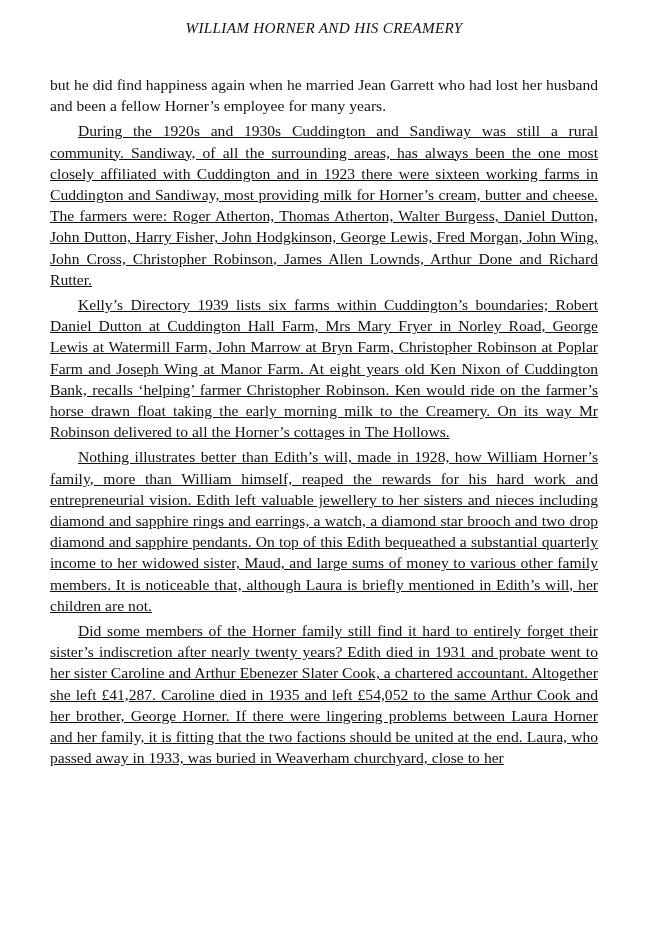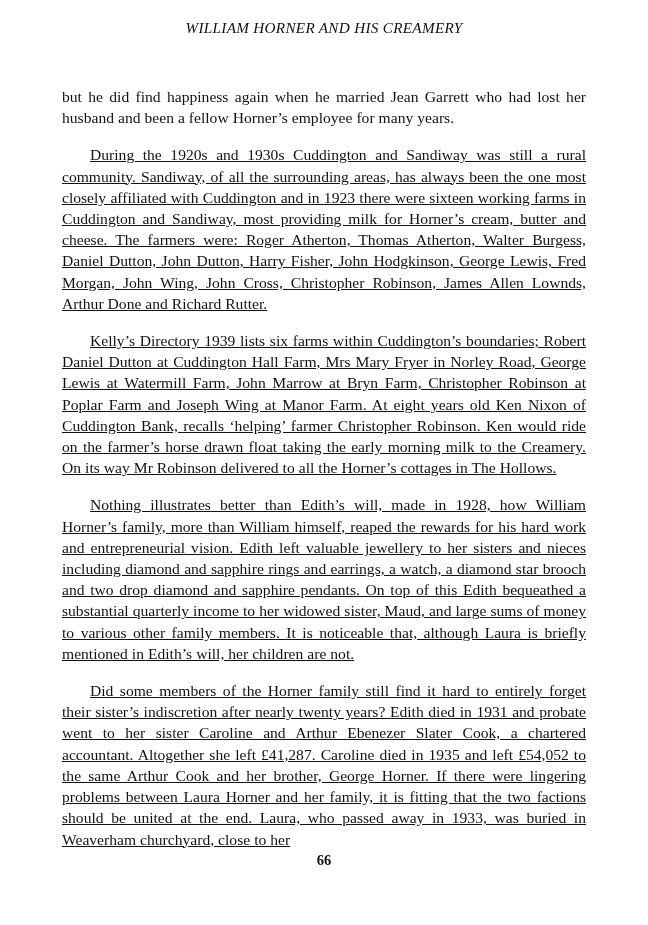--- a/index.html
+++ b/index.html
@@ -32,21 +32,21 @@
     color: #101010;
     white-space: nowrap;
   }
   .textblock {
     position: absolute;
     top: 70px;
     left: 46px;
     width: 556px;
   }
   .para {
-    margin: 16px;
+    margin: 4px;
     text-align: justify;
     text-justify: inter-word;
     font-size: 15.6px;
     line-height: 21.2px;
     color: #121212;
     hyphens: none;
     word-spacing: 0.1px;
   }
   .para.indent {
     text-indent: 28px;
@@ -78,15 +78,14 @@
     <p class="para indent">During the 1920s and 1930s Cuddington and Sandiway was still a rural community. Sandiway, of all the surrounding areas, has always been the one most closely affiliated with Cuddington and in 1923 there were sixteen working farms in Cuddington and Sandiway, most providing milk for Horner’s cream, butter and cheese. The farmers were: Roger Atherton, Thomas Atherton, Walter Burgess, Daniel Dutton, John Dutton, Harry Fisher, John Hodgkinson, George Lewis, Fred Morgan, John Wing, John Cross, Christopher Robinson, James Allen Lownds, Arthur Done and Richard Rutter.</p>
 
     <p class="para indent">Kelly’s Directory 1939 lists six farms within Cuddington’s boundaries; Robert Daniel Dutton at Cuddington Hall Farm, Mrs Mary Fryer in Norley Road, George Lewis at Watermill Farm, John Marrow at Bryn Farm, Christopher Robinson at Poplar Farm and Joseph Wing at Manor Farm. At eight years old Ken Nixon of Cuddington Bank, recalls ‘helping’ farmer Christopher Robinson. Ken would ride on the farmer’s horse drawn float taking the early morning milk to the Creamery. On its way Mr Robinson delivered to all the Horner’s cottages in The Hollows.</p>
 
     <p class="para indent">Nothing illustrates better than Edith’s will, made in 1928, how William Horner’s family, more than William himself, reaped the rewards for his hard work and entrepreneurial vision. Edith left valuable jewellery to her sisters and nieces including diamond and sapphire rings and earrings, a watch, a diamond star brooch and two drop diamond and sapphire pendants. On top of this Edith bequeathed a substantial quarterly income to her widowed sister, Maud, and large sums of money to various other family members. It is noticeable that, although Laura is briefly mentioned in Edith’s will, her children are not.</p>
 
     <p class="para indent">Did some members of the Horner family still find it hard to entirely forget their sister’s indiscretion after nearly twenty years? Edith died in 1931 and probate went to her sister Caroline and Arthur Ebenezer Slater Cook, a chartered accountant. Altogether she left £41,287.  Caroline died in 1935 and left £54,052 to the same Arthur Cook and her brother, George Horner. If there were lingering problems between Laura Horner and her family, it is fitting that the two factions should be united at the end. Laura, who passed away in 1933, was buried in Weaverham churchyard, close to her</p>
 
   </div>
 
-  <div class="folio">66</div>
 
 </div>
 
 </body></html>

